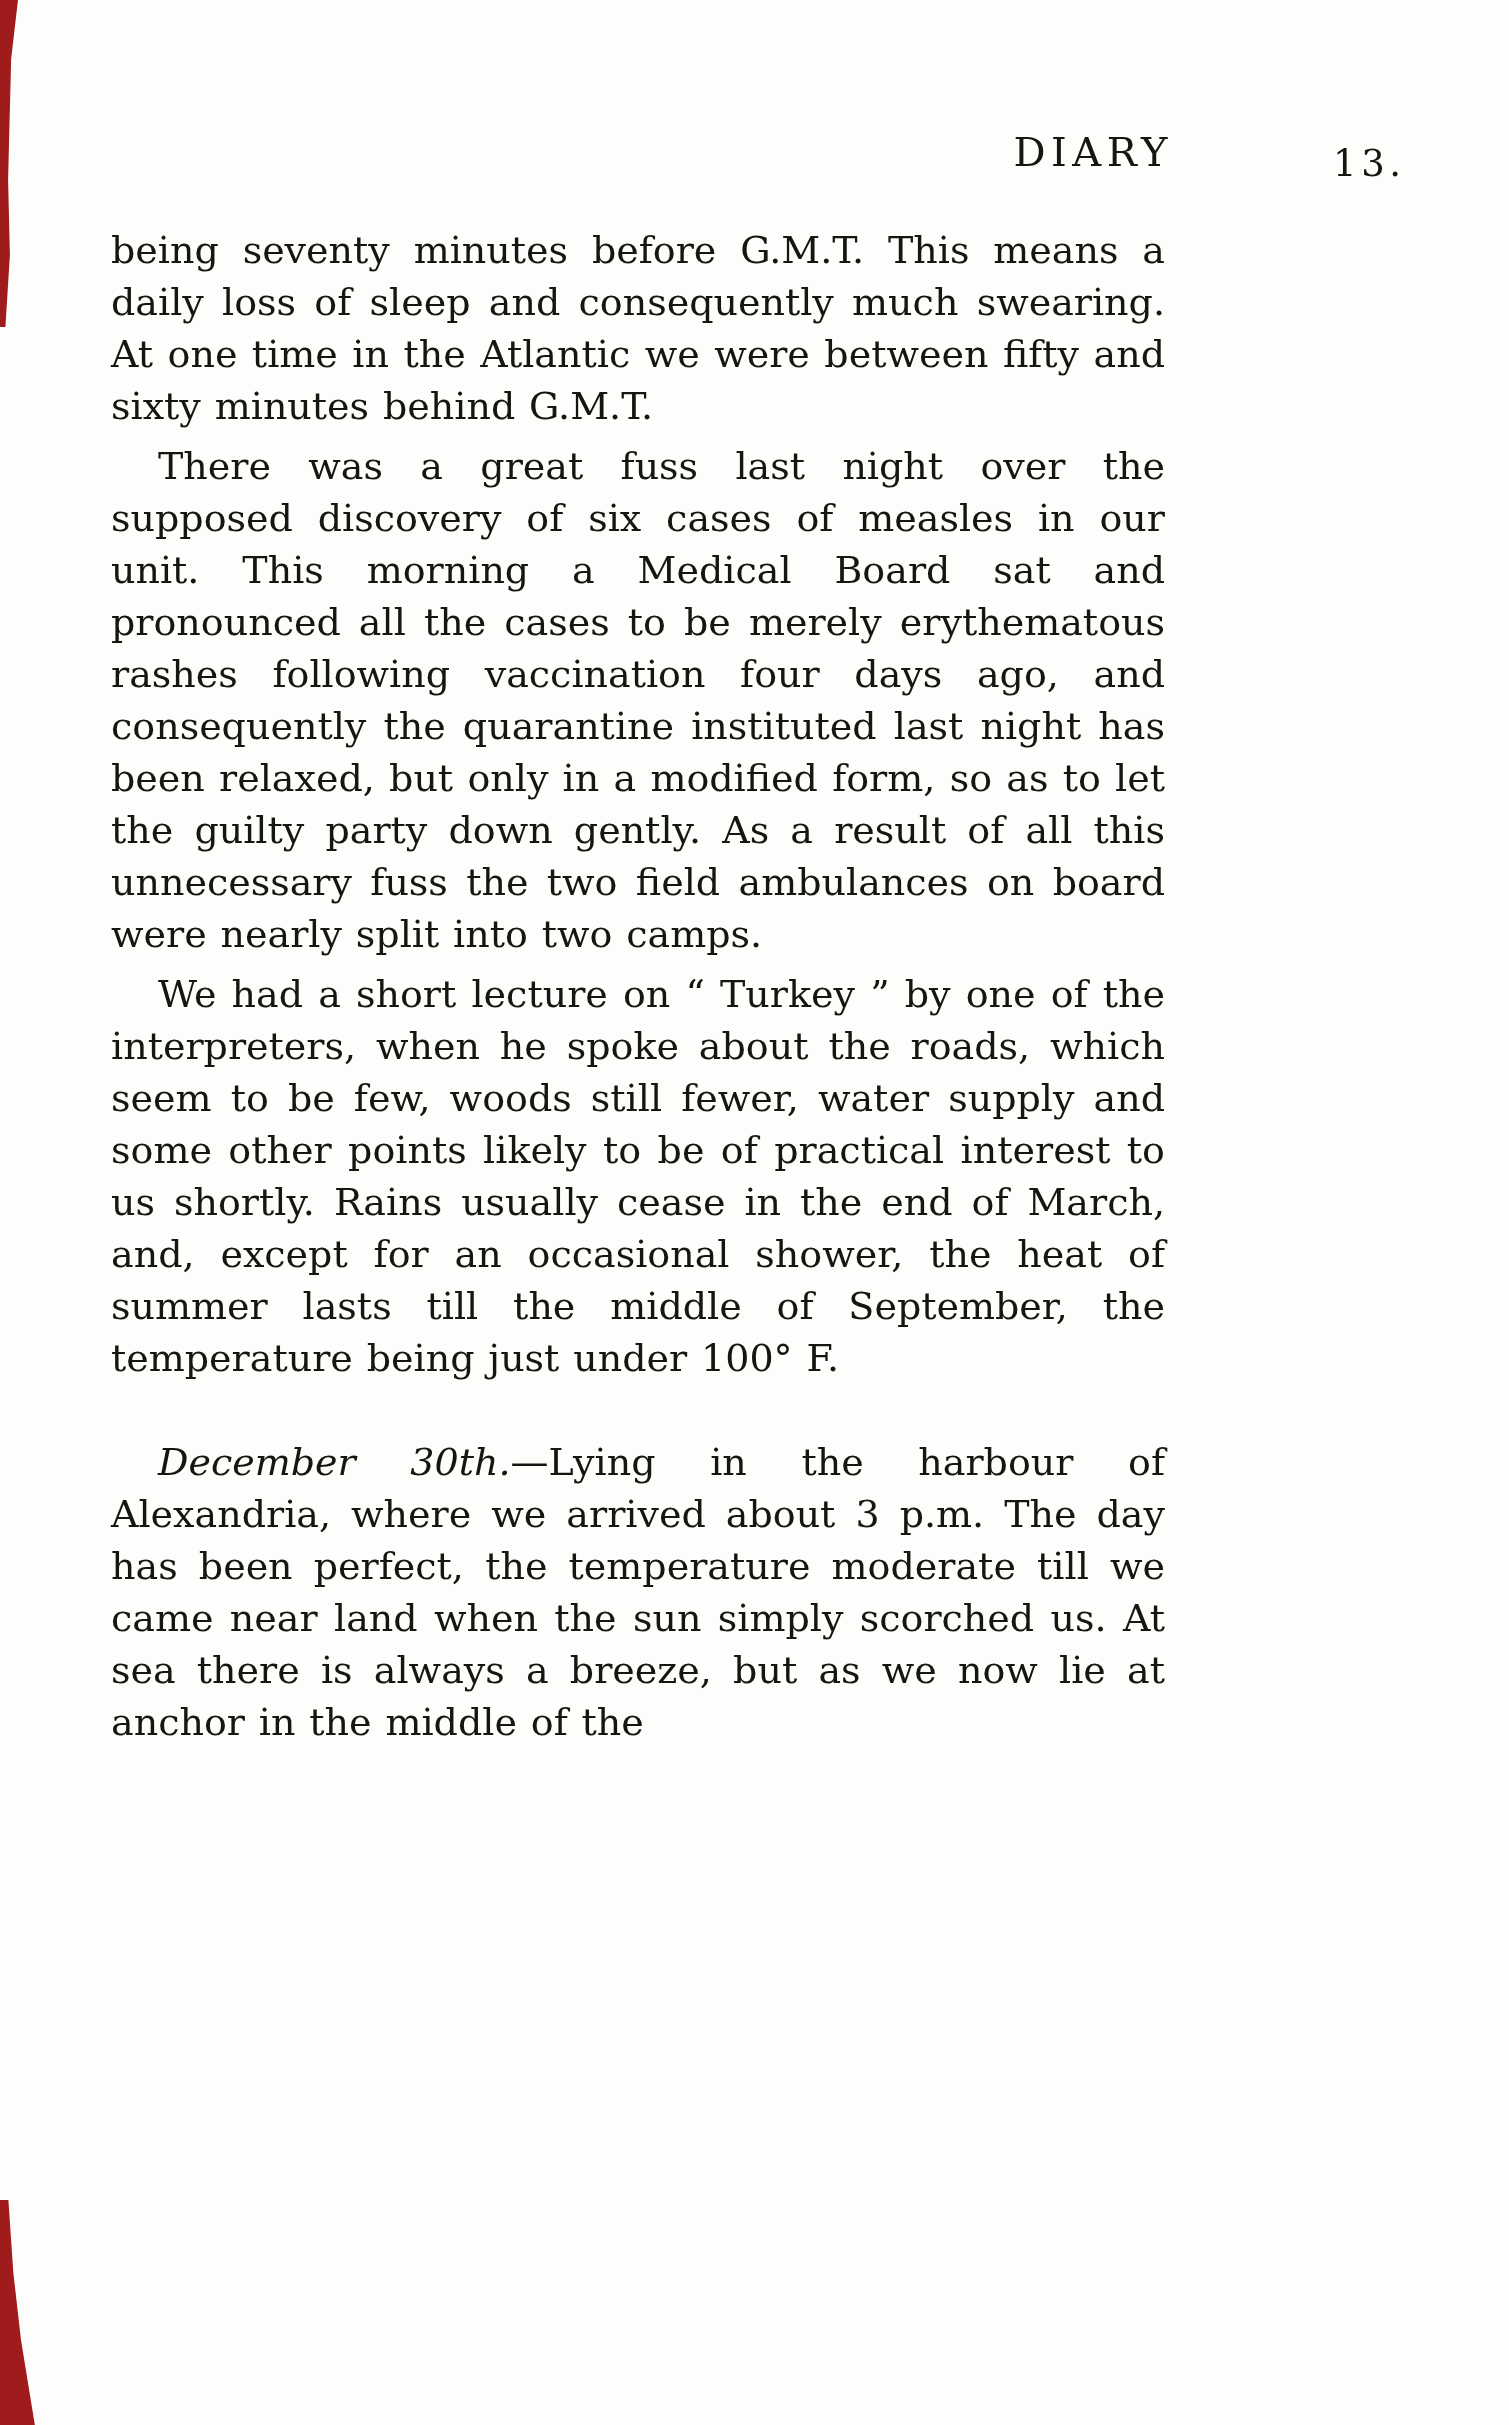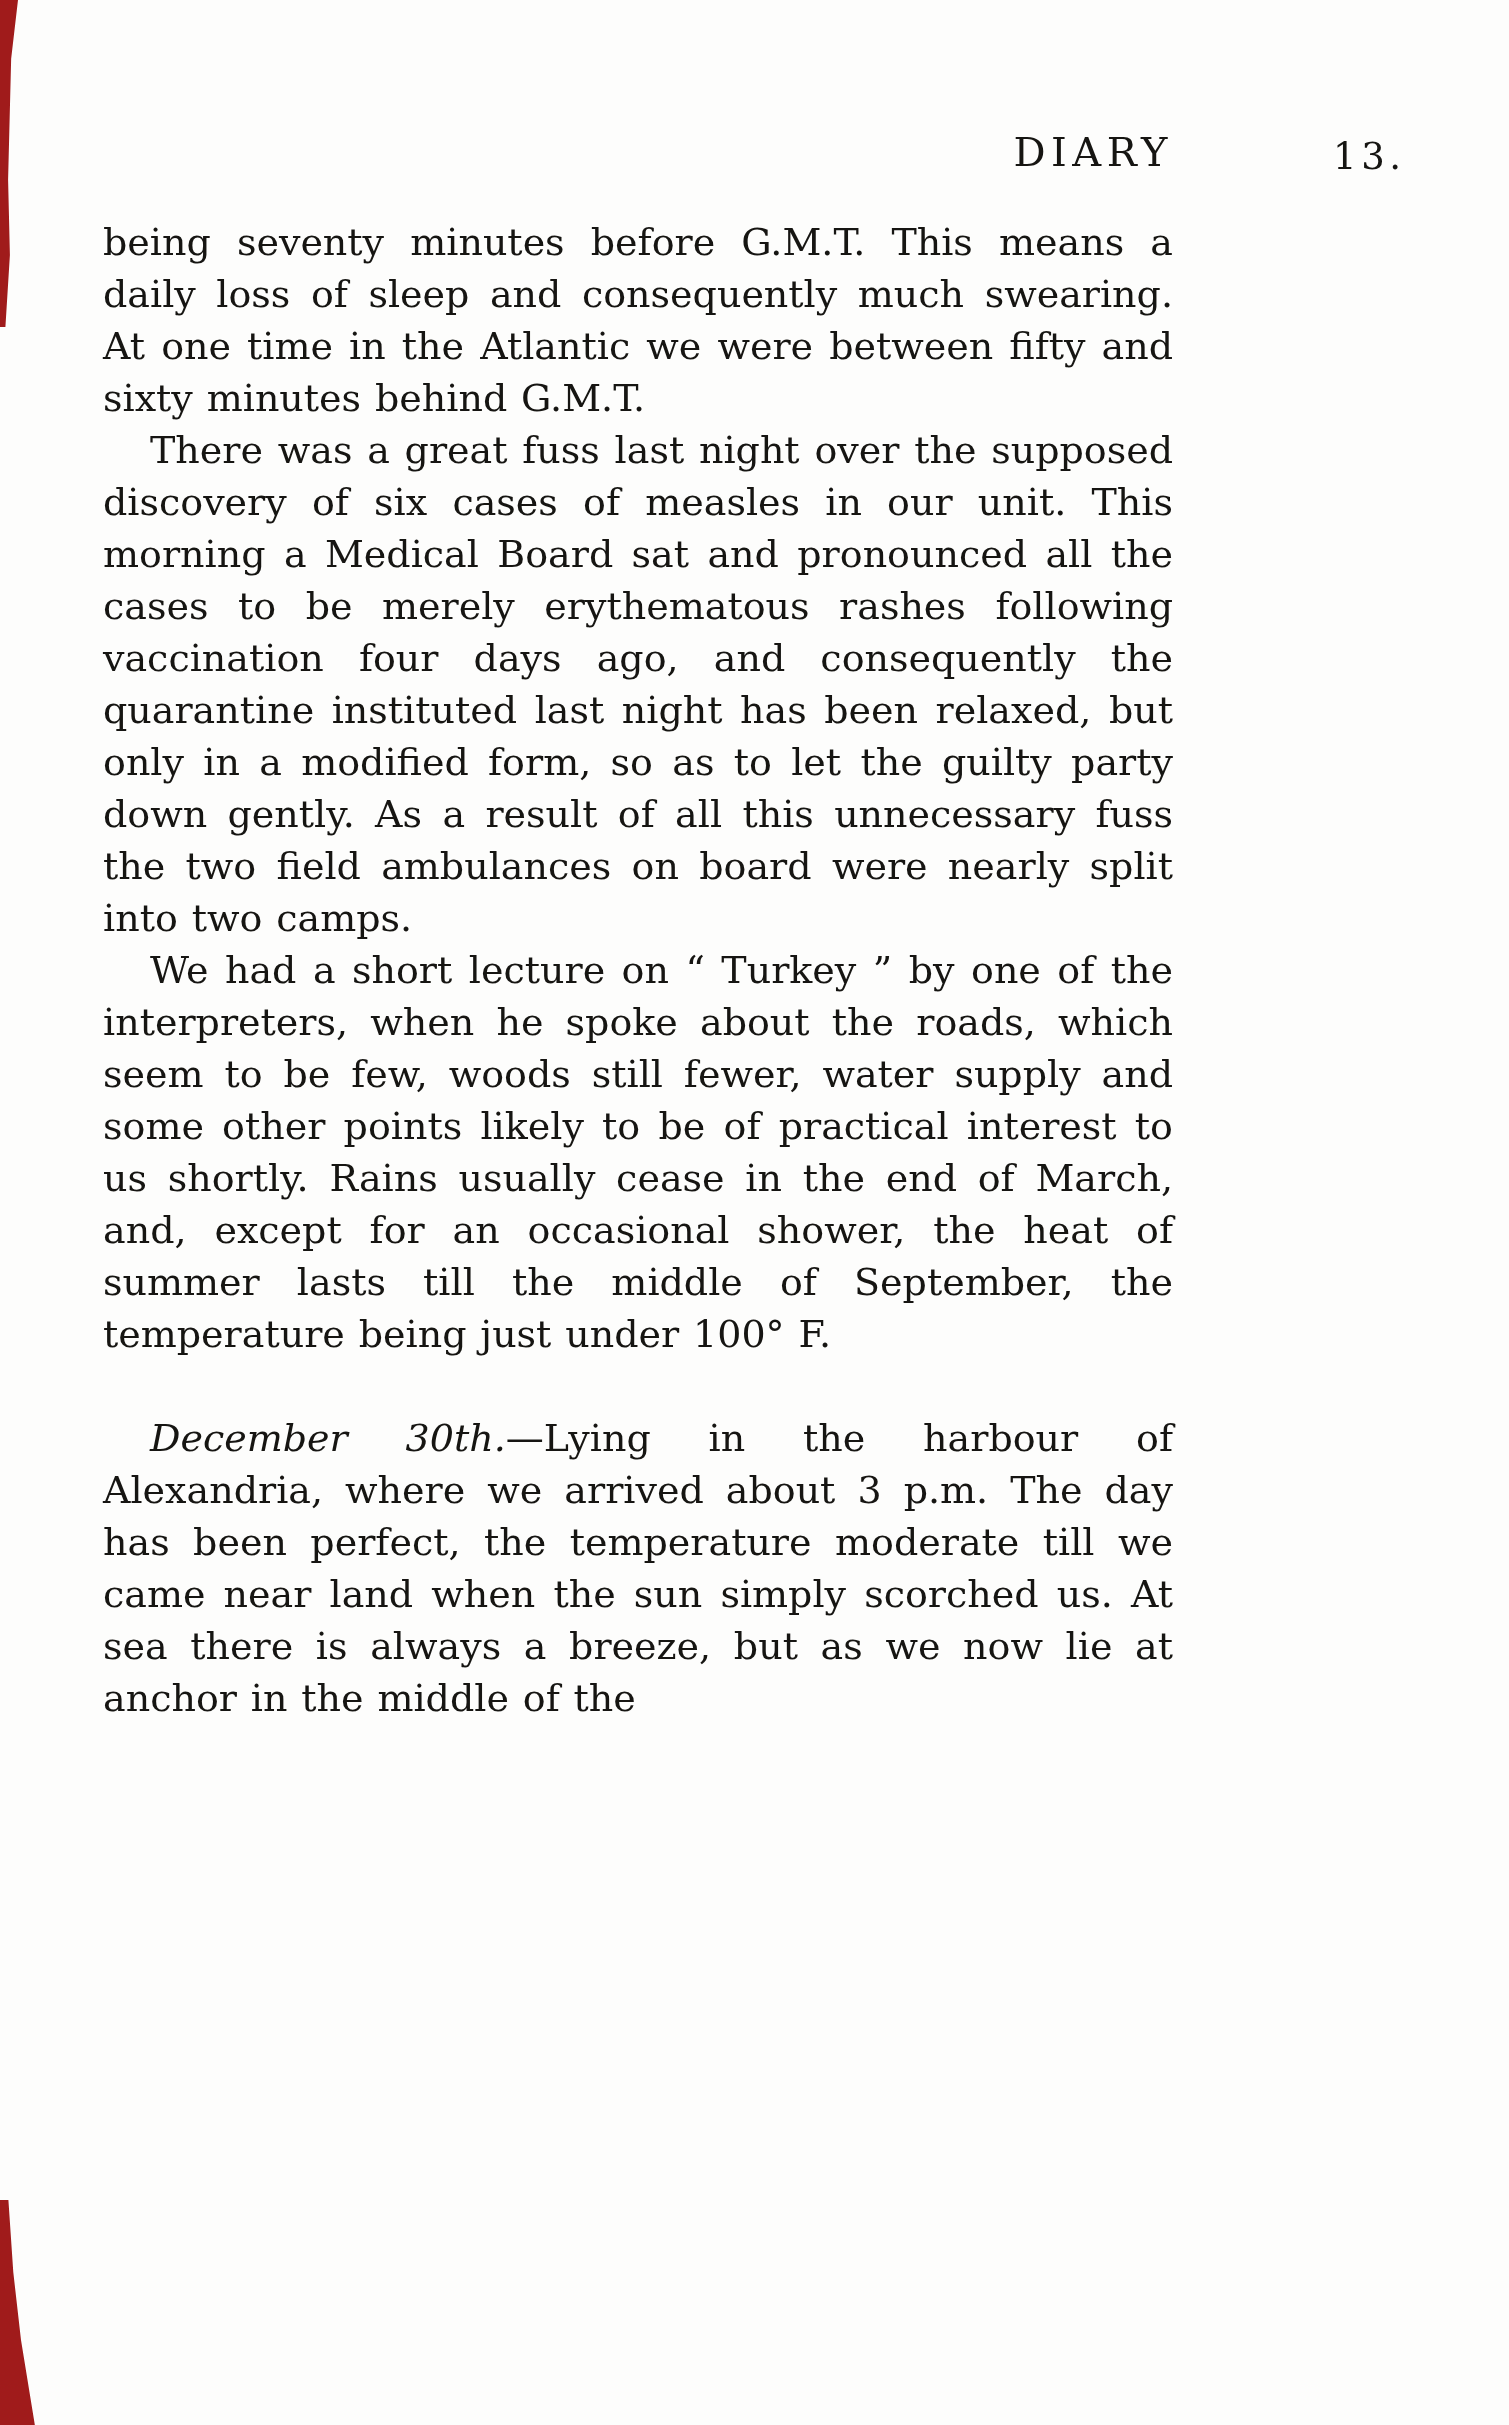--- a/index.html
+++ b/index.html
@@ -44,40 +44,40 @@
   .header .title {
     display: block;
     text-align: right;
     font-size: 40px;
     line-height: 52px;
     letter-spacing: 5.5px;
   }
   .header .page-num {
     position: absolute;
     left: 1230px;
-    top: 5px;
+    top: 12px;
     font-size: 37px;
     line-height: 52px;
     letter-spacing: 4.6px;
     white-space: nowrap;
   }
 
   .text-block {
     position: absolute;
     left: 103px;
     top: 216px;
     width: 1070px;
     font-family: "DejaVu Serif", "Liberation Serif", serif;
     font-size: 38px;
     line-height: 52px;
     color: #161512;
     text-align: justify;
     word-spacing: 1.8px;
   }
-  .para { margin: 0; }
+  .para { margin: 8px; }
   .para.indent { text-indent: 47px; }
   .para.entry-gap { margin-top: 52px; }
   .lead { font-style: italic; }
 </style>
 </head>
 <body>
 
 <div class="page">
 
   <div class="red-strip top"></div>

